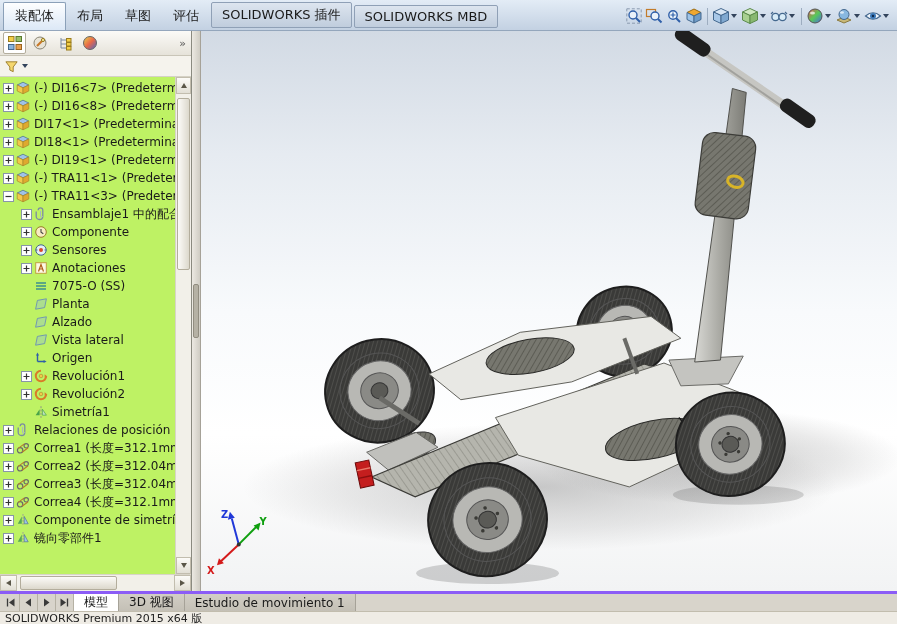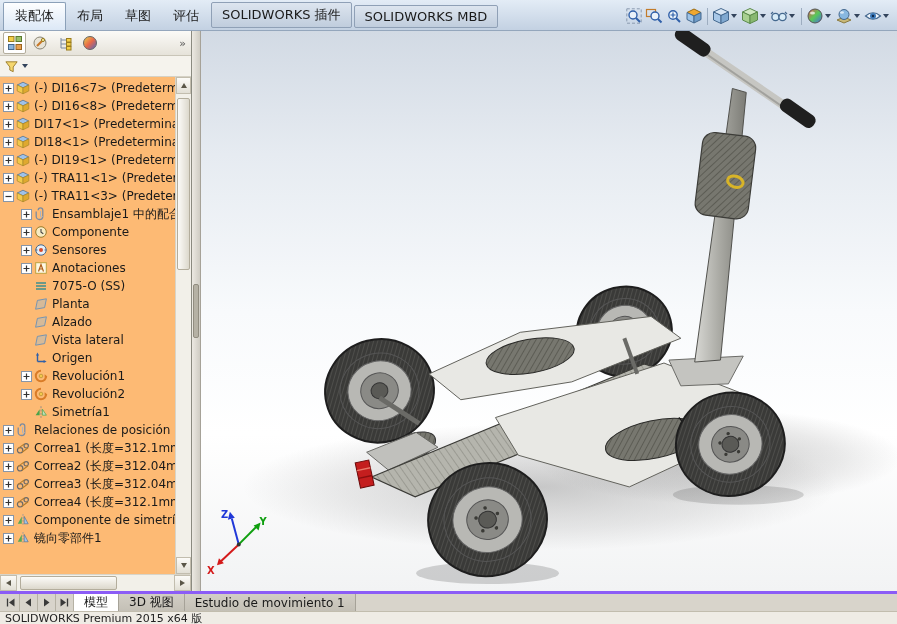--- a/index.html
+++ b/index.html
@@ -24,21 +24,21 @@
   
   .panel{width:191px;flex:none;display:flex;flex-direction:column;background:#fff;border-right:1px solid #8a8a80;min-height:0;}
   .panel-header{height:24px;flex:none;display:flex;align-items:center;gap:2px;padding:0 3px;background:linear-gradient(#fbfaf7,#e6e3da);border-bottom:1px solid #c9c5b8;}
   .ph-btn{width:21px;height:20px;display:flex;align-items:center;justify-content:center;border:1px solid transparent;border-radius:2px;}
   .ph-btn.active{background:#fff;border-color:#b3ad9c;}
   .ph-btn .icon{width:16px;height:16px;}
   .chevron{margin-left:auto;font-size:11px;color:#555;padding-right:2px;}
   .filter-row{height:20px;flex:none;display:flex;align-items:center;gap:2px;padding:0 4px;background:#f5f3ed;border-bottom:1px solid #d5d1c5;}
   .filter-row .icon{width:15px;height:15px;}
 
-  .tree{flex:1;position:relative;overflow:hidden;padding-top:2px;background:#fdba74;min-height:0;}
+  .tree{flex:1;position:relative;overflow:hidden;padding-top:2px;background:#bef264;min-height:0;}
   .tree-rows{margin-right:15px;overflow:hidden;}
   .tree-row{height:18px;display:flex;align-items:center;white-space:nowrap;overflow:hidden;padding-left:3px;font-size:12px;}
   .tree-row.indent1{padding-left:21px;}
   .expander{width:11px;height:11px;flex:none;margin-right:2px;}
   .expander.blank{visibility:hidden;}
   .expander svg{display:block;width:11px;height:11px;}
   .ticon{width:15px;height:14px;flex:none;margin-right:3px;}
   .ticon svg{width:14px;height:14px;display:block;}
   .tlabel{overflow:hidden;}
 

